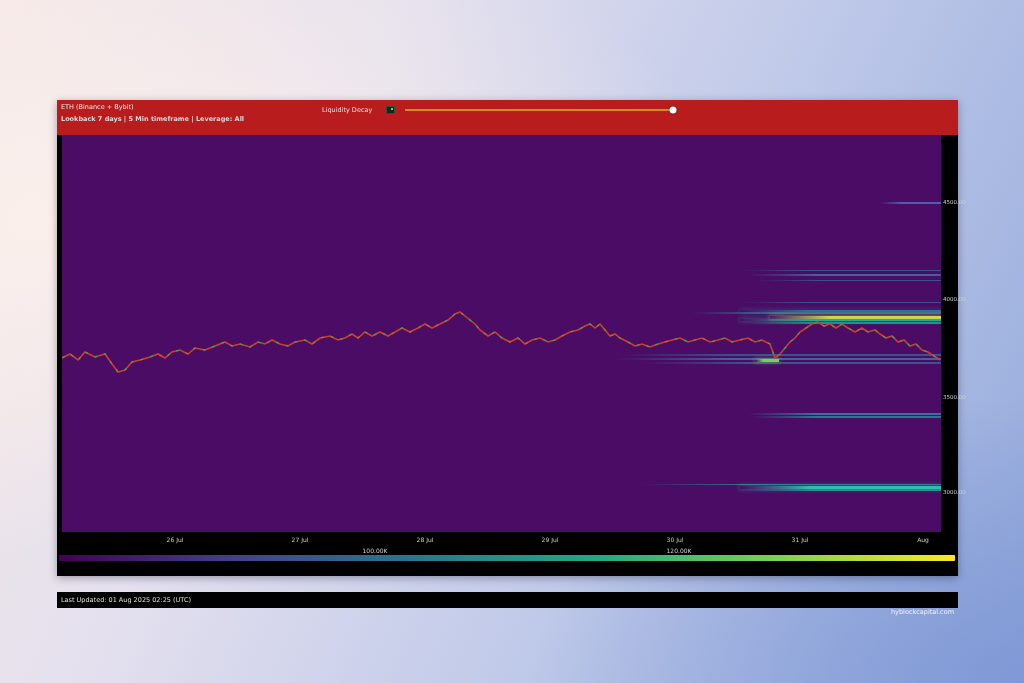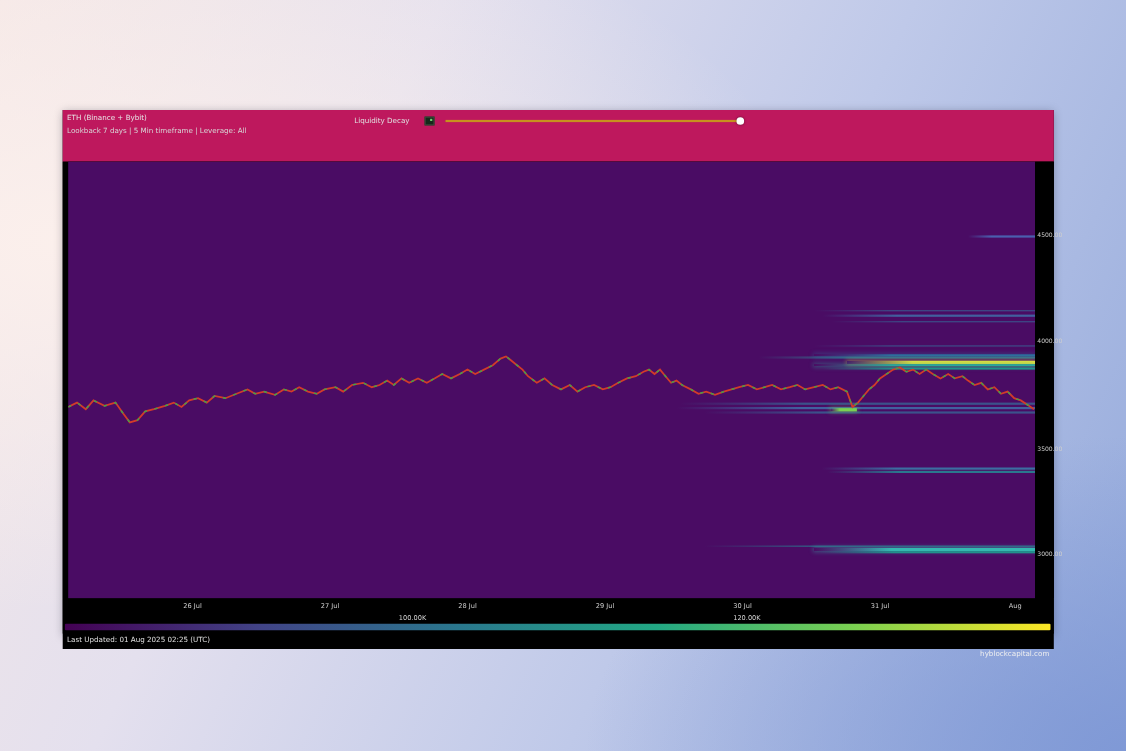--- a/index.html
+++ b/index.html
@@ -9,24 +9,24 @@
     background:
       radial-gradient(120% 90% at 6% 32%, rgba(252,240,236,0.95) 0%, rgba(252,240,236,0) 55%),
       radial-gradient(80% 70% at 100% 100%, rgba(124,150,213,0.85) 0%, rgba(124,150,213,0) 60%),
       linear-gradient(115deg,#f4e7e6 0%,#e4e0ee 30%,#bfc9e9 62%,#93a9db 100%);
   }
   .widget{
     position:absolute;left:57px;top:100px;width:901px;height:476px;
     background:#000;box-shadow:0 2px 8px rgba(20,20,40,0.35);
   }
   
-  .header{position:relative;height:47px;background:#be185d;}
+  .header{position:relative;height:35px;background:#b91c1c;}
   .hdr-left{position:absolute;left:4px;top:3px;}
   .hdr-left .t1{font-size:6.5px;color:#e8e8e8;margin-bottom:4px;}
-  .hdr-left .t2{font-size:6.5px;color:#d8d8d8;}
+  .hdr-left .t2{font-size:6.5px;color:#d8d8d8;font-weight:bold;}
   .hdr-right{position:absolute;right:4px;top:3px;text-align:right;}
   .hdr-right .t1{font-size:6.5px;color:#e8e8e8;margin-bottom:4px;}
   .hdr-right .t2{font-size:6.5px;color:#d8d8d8;}
   .sliders{position:absolute;left:265px;top:4px;}
   .slider-row{display:flex;align-items:center;height:12px;}
   .slider-label{font-size:6.5px;color:#e0e0e0;width:64px;}
   .info-icon{width:7px;height:6px;background:#16281a;border:1px solid #3a4a3a;margin-right:10px;position:relative;}
   .info-icon::after{content:"";position:absolute;right:1px;top:1px;width:2px;height:2px;background:#6fce6f;}
   .track{position:relative;width:268px;height:2px;background:#7a5a12;border-radius:2px;}
   .track .active{position:absolute;top:0;height:100%;background:#c8901e;}
@@ -39,21 +39,21 @@
   .yaxis{position:absolute;right:0;top:0;width:17px;height:397px;background:#000;}
   .ylabel{position:absolute;left:2px;transform:translateY(-50%);font-size:5.5px;color:#cfcfcf;white-space:nowrap;}
   
   .xaxis{position:relative;height:15px;background:#000;}
   .xlabel{position:absolute;top:4px;transform:translateX(-50%);font-size:6px;color:#cfcfcf;white-space:nowrap;}
   
   .cbar-block{position:relative;height:15px;background:#000;}
   .cbar-label{position:absolute;top:0;transform:translateX(-50%);font-size:6px;color:#d5d5d5;white-space:nowrap;}
   .cbar{position:absolute;left:2px;right:3px;top:8px;height:6px;border-radius:1px;}
   
-  .footer{position:relative;height:16px;background:#000;}
+  .footer{position:relative;height:16px;background:#000;margin-top:30px;}
   .footer .left{position:absolute;left:4px;top:4px;font-size:6.5px;color:#e0e0e0;}
   .footer .right{position:absolute;right:4px;top:16px;font-size:6.5px;color:#f0f0f0;}
 </style>
 </head>
 <body>
 
 <div class="widget">
 
   <div class="header">
     <div class="hdr-left">

